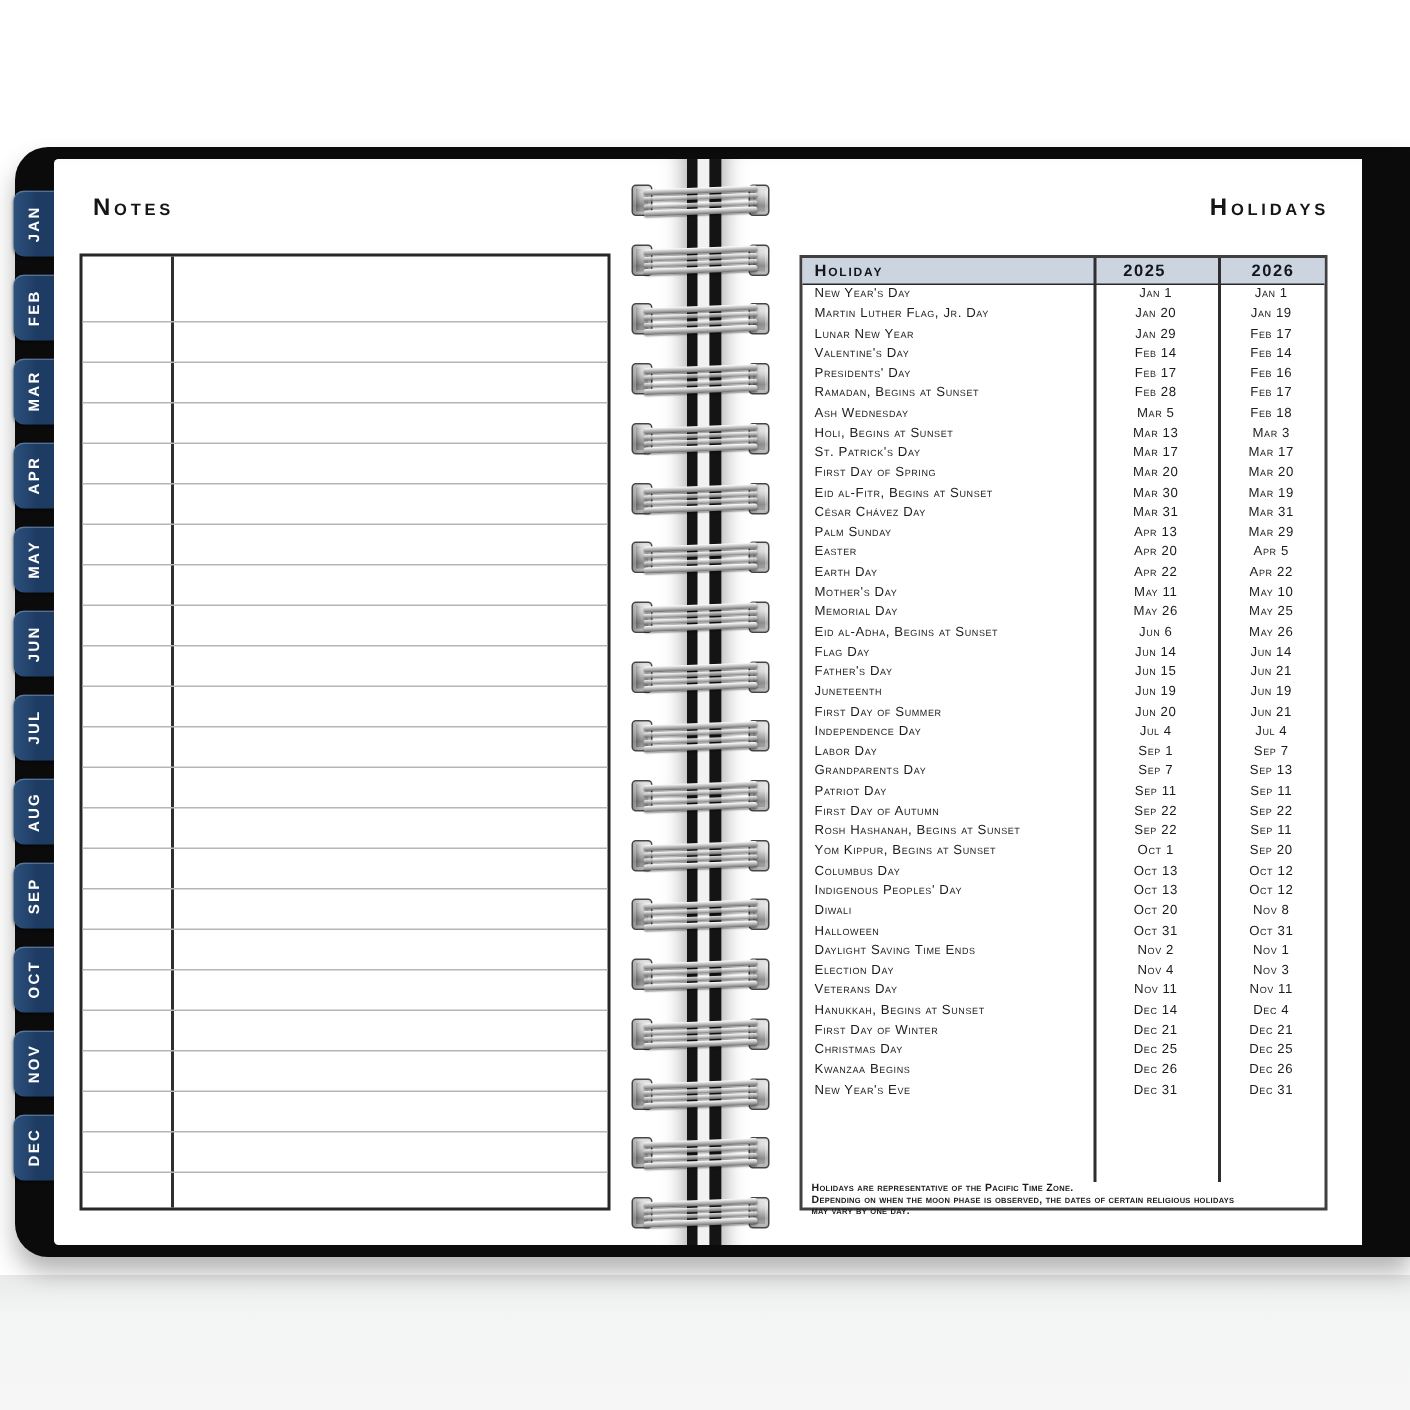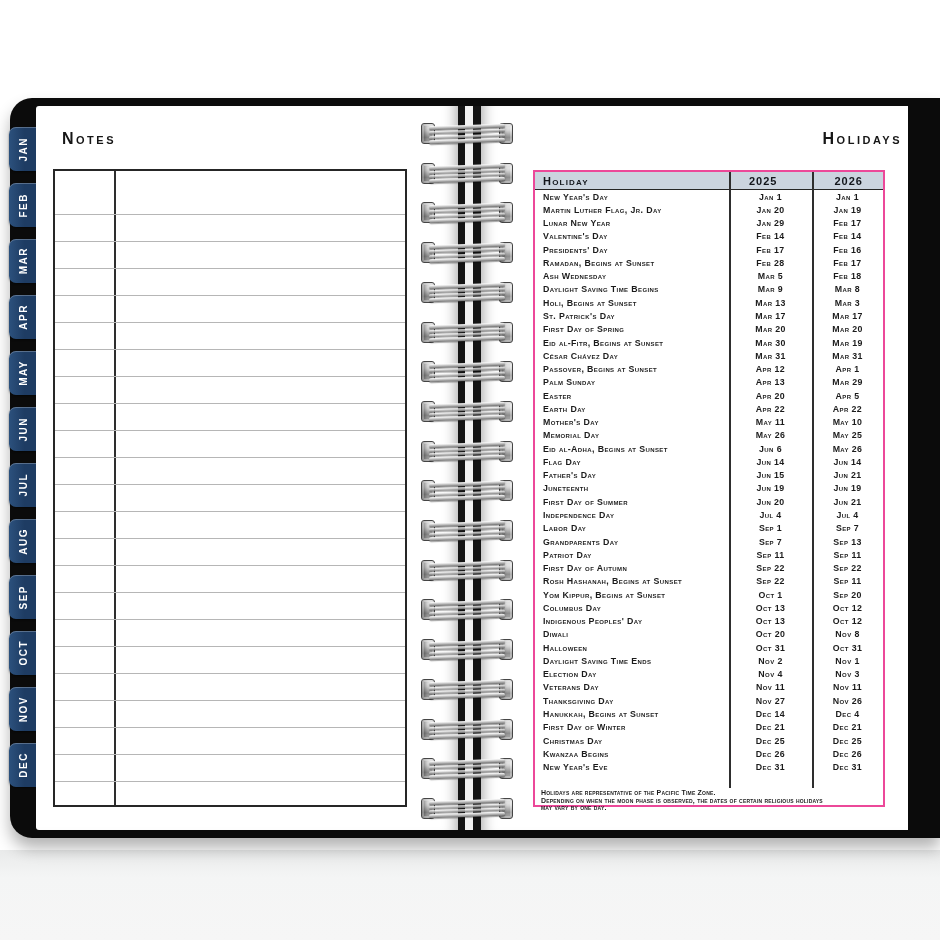--- a/index.html
+++ b/index.html
@@ -18,38 +18,38 @@
   
   .page{position:absolute;top:106px;height:724px;background:#fff;box-sizing:border-box;}
   .page-left{left:36px;width:429px;border-right:7px solid #141414;border-radius:3px 0 0 3px;
        box-shadow:inset 0 0 0 0 transparent, inset -14px 0 14px -12px rgba(0,0,0,.35);}
   .page-right{left:473px;width:435px;border-left:8px solid #141414;
        box-shadow:inset 14px 0 14px -12px rgba(0,0,0,.35);}
   .gap{position:absolute;left:465px;top:106px;width:8px;height:724px;background:#f2f2f2;}
   .title{position:absolute;font-variant:small-caps;font-weight:700;font-size:16px;
        letter-spacing:2.5px;color:#161616;}
   .title-left{left:26px;top:24px;}
-  .title-right{right:6px;top:24px;text-align:center;}
+  .title-right{right:22px;top:24px;text-align:center;}
   
   .notes-table{position:absolute;left:17px;top:63px;width:354px;height:638px;
        border:2px solid #262626;box-sizing:border-box;background:#fff;}
   .notes-divider{position:absolute;left:59px;top:0;bottom:0;width:1.5px;background:#2e2e2e;}
   .nline{position:absolute;left:0;right:0;height:1px;background:#b6b6b6;}
   
   .holidays-table{position:absolute;left:52px;top:64px;width:352px;height:637px;
-       border:2px solid #ec4899;box-sizing:border-box;background:#fff;}
+       border:2px solid #404040;box-sizing:border-box;background:#fff;}
   .h-header{position:absolute;left:0;top:0;right:0;height:17px;background:var(--header-bg,#cbd4df);
        border-bottom:1.5px solid #262626;display:flex;align-items:center;
        font-variant:small-caps;font-weight:700;font-size:11px;color:#13161c;}
   .h-header .hc0{width:194px;padding-left:8px;letter-spacing:1.2px;box-sizing:border-box;}
   .h-header .hc1{width:83px;text-align:center;letter-spacing:1px;}
   .h-header .hc2{width:71px;text-align:center;letter-spacing:1px;margin-left:11px;}
   .hrows{position:absolute;left:0;top:18px;right:0;}
-  .hrow{display:flex;align-items:center;height:13.28px;font-variant:small-caps;
-       font-weight:700;font-size:8.8px;letter-spacing:.4px;color:#1b1b1b;white-space:nowrap;}
+  .hrow{display:flex;height:13.28px;font-variant:small-caps;
+       font-weight:400;font-size:8.8px;letter-spacing:.4px;color:#1b1b1b;white-space:nowrap;}
   .hrow .c0{width:194px;padding-left:8px;box-sizing:border-box;overflow:hidden;}
   .hrow .c1{width:83px;text-align:center;}
   .hrow .c2{width:71px;text-align:center;}
   .vline{position:absolute;top:0;width:1.5px;height:616px;background:#2e2e2e;}
   .v1{left:194px;} .v2{left:277px;}
   .footnote{position:absolute;left:6px;right:4px;top:617px;font-variant:small-caps;
        font-weight:700;font-size:7px;line-height:1.08;letter-spacing:.2px;color:#1b1b1b;}
   
   .loop{position:absolute;left:421px;width:92px;height:21px;}
   .cap{position:absolute;top:0;width:14px;height:21px;box-sizing:border-box;border:1px solid #454545;
@@ -178,25 +178,20 @@
             <span class="c0">Ramadan, Begins at Sunset</span>
             <span class="c1">Feb 28</span>
             <span class="c2">Feb 17</span>
           </div>
           <div class="hrow">
             <span class="c0">Ash Wednesday</span>
             <span class="c1">Mar 5</span>
             <span class="c2">Feb 18</span>
           </div>
           <div class="hrow">
-            <span class="c0">Daylight Saving Time Begins</span>
-            <span class="c1">Mar 9</span>
-            <span class="c2">Mar 8</span>
-          </div>
-          <div class="hrow">
             <span class="c0">Holi, Begins at Sunset</span>
             <span class="c1">Mar 13</span>
             <span class="c2">Mar 3</span>
           </div>
           <div class="hrow">
             <span class="c0">St. Patrick's Day</span>
             <span class="c1">Mar 17</span>
             <span class="c2">Mar 17</span>
           </div>
           <div class="hrow">
@@ -208,25 +203,20 @@
             <span class="c0">Eid al-Fitr, Begins at Sunset</span>
             <span class="c1">Mar 30</span>
             <span class="c2">Mar 19</span>
           </div>
           <div class="hrow">
             <span class="c0">César Chávez Day</span>
             <span class="c1">Mar 31</span>
             <span class="c2">Mar 31</span>
           </div>
           <div class="hrow">
-            <span class="c0">Passover, Begins at Sunset</span>
-            <span class="c1">Apr 12</span>
-            <span class="c2">Apr 1</span>
-          </div>
-          <div class="hrow">
             <span class="c0">Palm Sunday</span>
             <span class="c1">Apr 13</span>
             <span class="c2">Mar 29</span>
           </div>
           <div class="hrow">
             <span class="c0">Easter</span>
             <span class="c1">Apr 20</span>
             <span class="c2">Apr 5</span>
           </div>
           <div class="hrow">
@@ -331,25 +321,20 @@
           </div>
           <div class="hrow">
             <span class="c0">Election Day</span>
             <span class="c1">Nov 4</span>
             <span class="c2">Nov 3</span>
           </div>
           <div class="hrow">
             <span class="c0">Veterans Day</span>
             <span class="c1">Nov 11</span>
             <span class="c2">Nov 11</span>
-          </div>
-          <div class="hrow">
-            <span class="c0">Thanksgiving Day</span>
-            <span class="c1">Nov 27</span>
-            <span class="c2">Nov 26</span>
           </div>
           <div class="hrow">
             <span class="c0">Hanukkah, Begins at Sunset</span>
             <span class="c1">Dec 14</span>
             <span class="c2">Dec 4</span>
           </div>
           <div class="hrow">
             <span class="c0">First Day of Winter</span>
             <span class="c1">Dec 21</span>
             <span class="c2">Dec 21</span>

